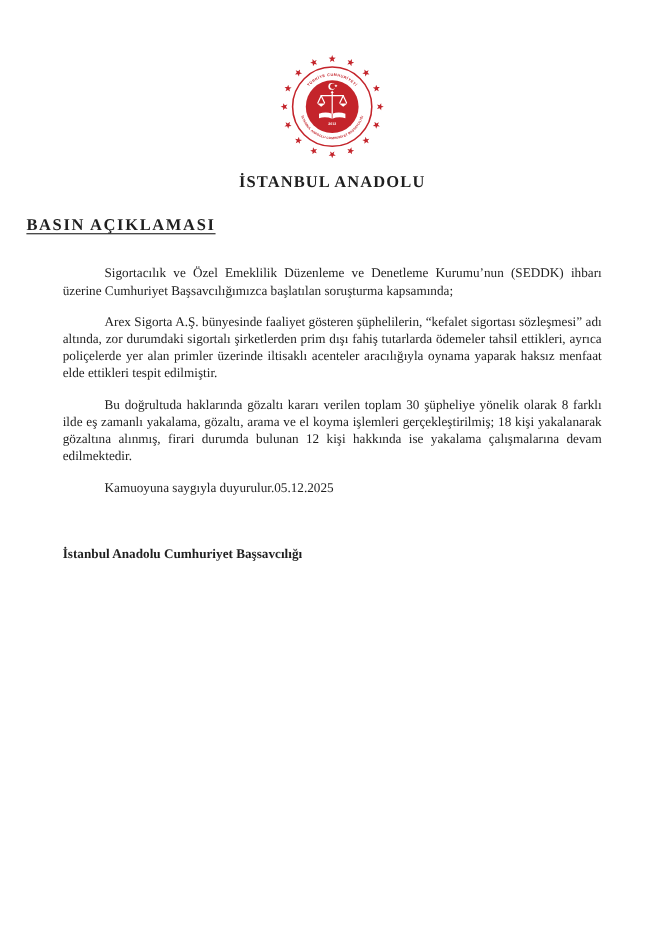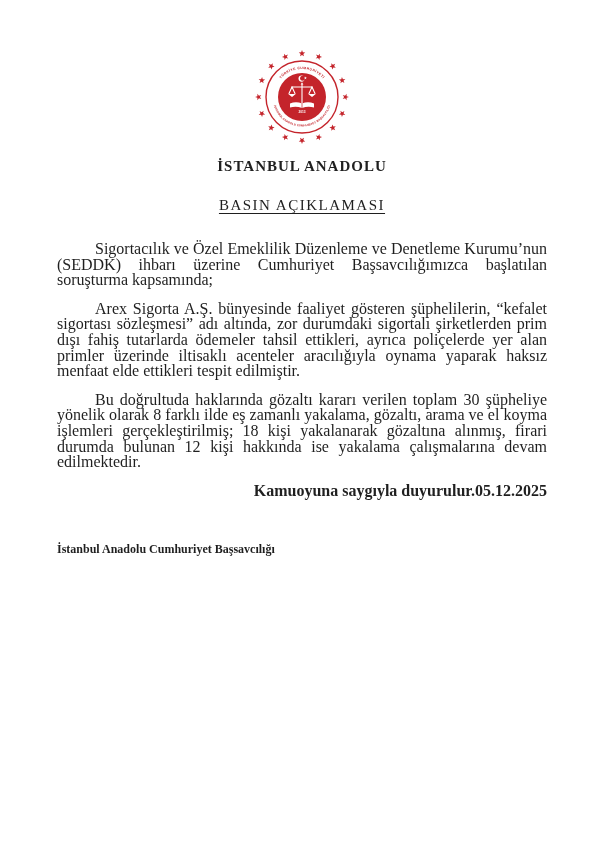--- a/index.html
+++ b/index.html
@@ -25,39 +25,39 @@
   .letterhead { text-align: center; }
   .letterhead .line {
     font-weight: bold;
     font-size: 15px;
     line-height: 23px;
     letter-spacing: 1px;
   }
 
   .doc-title {
     margin-top: 19px;
-    text-align: center;
-    font-weight: normal;
+    font-weight: bold;
     font-size: 15px;
     letter-spacing: 1.5px;
     text-decoration: underline;
     text-underline-offset: 3px;
+    margin-left: 24px;
   }
 
   .doc-body {
     margin: 27px 57px 0 57px;
-    font-size: 16px;
+    font-size: 12px;
     line-height: 15.6px;
     text-align: justify;
   }
   .doc-body p {
     margin: 0 0 13px 0;
     text-indent: 38px;
   }
-  .doc-body p.closing { margin-top: 2px; margin-bottom: 0; text-align: right; font-weight: bold; }
+  .doc-body p.closing { margin-top: 2px; margin-bottom: 0; text-align: left; }
 
   .signature {
     margin: 44px 57px 0 57px;
     font-weight: bold;
     font-size: 12px;
   }
 </style>
 </head>
 <body>
 

